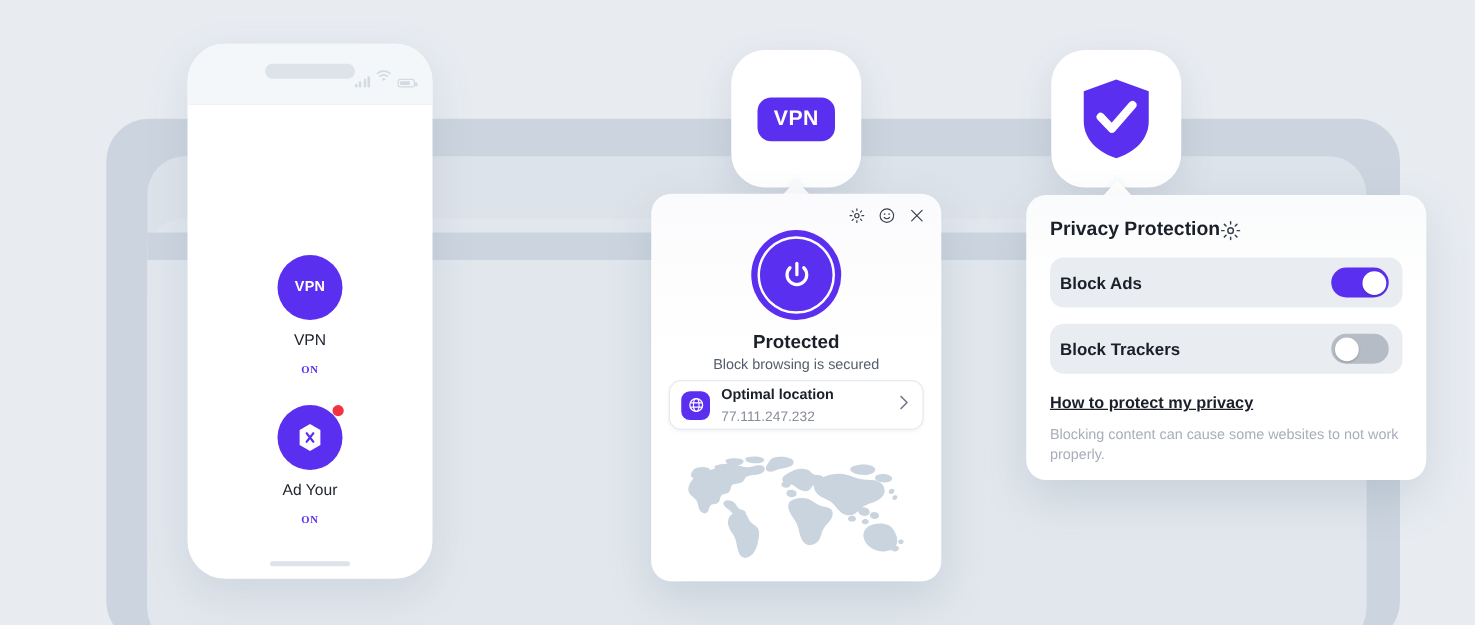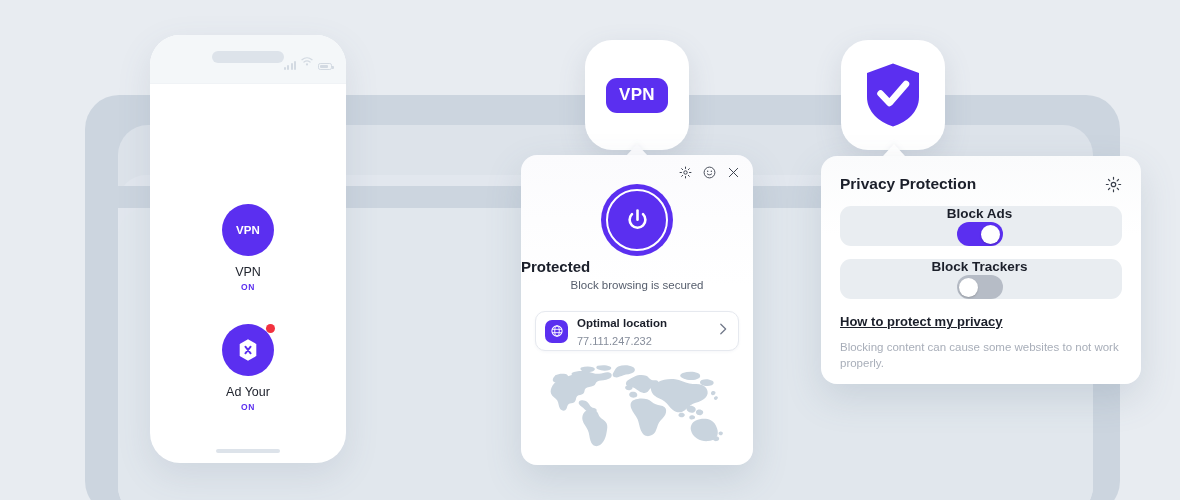--- a/index.html
+++ b/index.html
@@ -89,22 +89,22 @@
   }
   .hexwrap { width:22px; height:24px; display:block; }
   .dot-badge {
     position:absolute; right:-1px; top:0px;
     width:9px; height:9px; border-radius:50%; background:#f2323f;
   }
   .tile-name {
     margin-top:9px; font-size:12.5px; color:#20242e; font-weight:400;
   }
   .tile-state {
-    margin-top:3px; font-size:8.5px; color:#5b2ff0;
-    font-weight:700; letter-spacing:.6px;
+    margin-top:11px; font-size:8.5px; color:#5b2ff0;
+    font-weight:700; letter-spacing:.6px;font-family:Liberation Serif, serif;
   }
   .home-bar {
     position:absolute; bottom:10px; left:50%; transform:translateX(-50%);
     width:64px; height:4px; border-radius:3px; background:#dde3ea;
   }
 
   
   .icon-card {
     position:absolute; width:104px; height:110px;
     background:#fff; border-radius:27px;
@@ -149,30 +149,30 @@
     width:72px; height:72px; border-radius:50%; background:#5b2ff0;
     display:flex; align-items:center; justify-content:center;
     position:relative;
   }
   .power::before {
     content:''; position:absolute; inset:5px;
     border:2px solid #fff; border-radius:50%;
   }
 
   .status-title {
-    margin-top:2px; 
+    margin-top:9px; text-align:center;
     font-size:15px; font-weight:700; color:#1b1f2a;
   }
   .status-sub {
     margin-top:4px; text-align:center;
     font-size:11.5px; color:#555d6c;
   }
 
   .loc-row {
-    margin:20px 14px 0; height:40px;
+    margin:6px 14px 0; height:40px;
     background:#fff; border:1px solid #e6e9ef; border-radius:10px;
     display:flex; align-items:center; padding:0 9px; gap:9px;
     box-shadow:0 1px 3px rgba(84,104,130,.06);
   }
   .globe-chip {
     width:23px; height:23px; border-radius:7px; background:#5b2ff0;
     display:flex; align-items:center; justify-content:center; flex:none;
   }
   .loc-text { flex:1; min-width:0; }
   .loc-title { font-size:11.5px; font-weight:700; color:#1b1f2a; line-height:1.25; }
@@ -184,29 +184,28 @@
 
   
   .panel {
     position:absolute; left:821px; top:156px; width:320px; height:228px;
     background:linear-gradient(180deg,#fafbfc 0%,#ffffff 35%);
     border-radius:16px;
     box-shadow:0 14px 36px rgba(84,104,130,.17);
     padding:19px 19px 0;
   }
   .panel-head {
-    display:flex; align-items:center; justify-content:space-between;
+    display:flex; align-items:center; justify-content:flex-start;
   }
   .panel-title { font-size:15.5px; font-weight:700; color:#1b1f2a; }
 
   .pref {
     margin-top:13px; height:40px; background:#e9edf1; border-radius:11px;
     display:flex; align-items:center; justify-content:space-between;
     padding:0 11px 0 8px;
-    flex-direction:column;
   }
   .pref-label { font-size:13.5px; font-weight:700; color:#1b1f2a; }
 
   .switch {
     width:46px; height:24px; border-radius:13px; position:relative;
     flex:none; cursor:pointer;
   }
   .switch.on  { background:#5b2ff0; }
   .switch.off { background:#b6bcc6; }
   .switch .knob {

